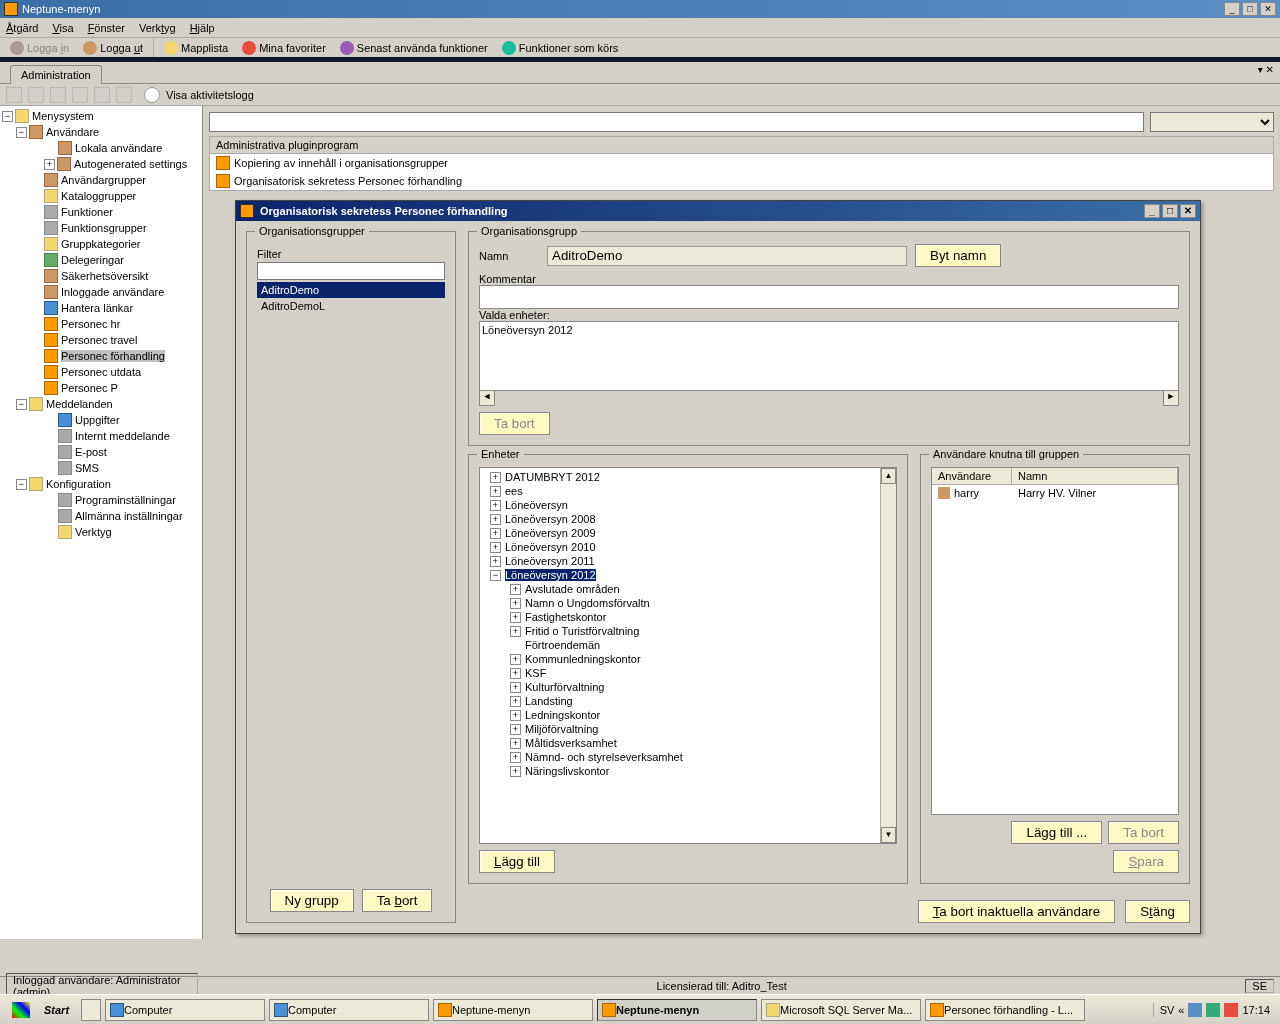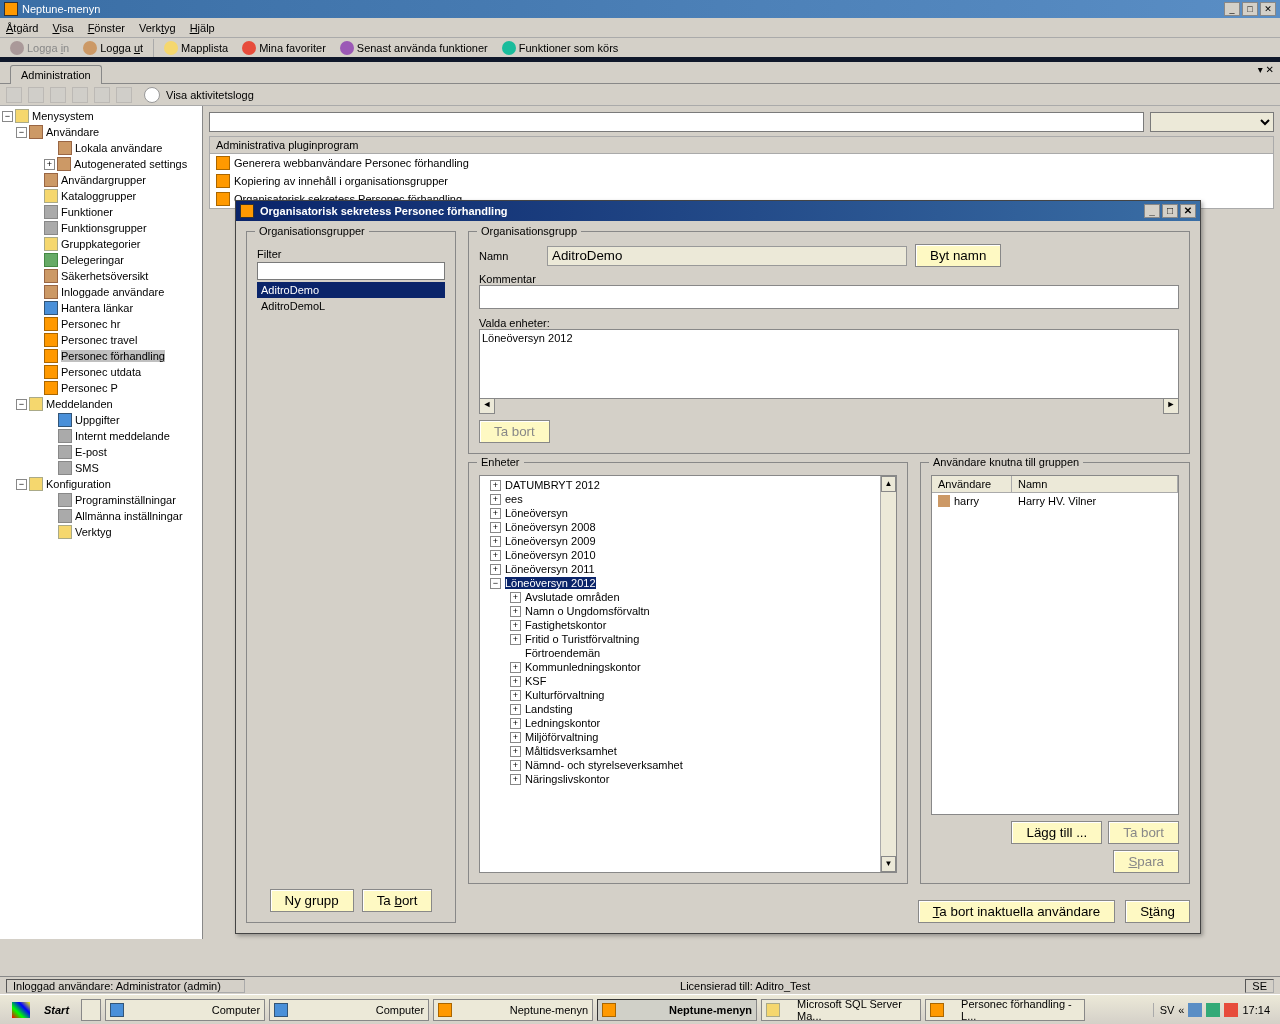--- a/index.html
+++ b/index.html
@@ -117,21 +117,21 @@
 .dialog-footer { display: flex; justify-content: flex-end; gap: 10px; margin-top: 8px; align-items: center; }
 
 
 .status-bar { position: absolute; bottom: 30px; left: 0; right: 0; height: 18px; background: #d4d0c8; border-top: 1px solid #888; display: flex; align-items: center; padding: 0 6px; font-size: 11px; }
 .status-bar .cell { border: 1px inset #aaa; padding: 0 6px; }
 
 
 .taskbar { position: absolute; bottom: 0; left: 0; right: 0; height: 30px; background: linear-gradient(to bottom, #ece9d8, #d4d0c8); border-top: 1px solid #fff; display: flex; align-items: center; padding: 0 4px; gap: 4px; }
 .start-btn { display: flex; align-items: center; gap: 14px; padding: 2px 8px; font-weight: bold; font-style: italic; }
 .start-btn .wicon { width: 18px; height: 16px; background: linear-gradient(45deg, #f00, #0f0, #00f, #ff0); }
-.task-btn { flex: 0 0 160px; height: 22px; background: #ece9d8; border: 1px solid #888; display: flex; align-items: center; padding: 0 4px; gap: 17px; overflow: hidden; justify-content: space-between; }
+.task-btn { flex: 0 0 160px; height: 22px; background: #ece9d8; border: 1px solid #888; display: flex; align-items: center; padding: 0 4px; gap: 0; overflow: hidden; }
 .task-btn.active { background: #d0d0c8; border: 1px inset #888; font-weight: bold; }
 .task-btn .ticon { width: 14px; height: 14px; flex-shrink: 0; }
 .tray { margin-left: auto; display: flex; align-items: center; gap: 4px; padding: 0 6px; border-left: 1px solid #aaa; }
 .tray .trayicon { width: 14px; height: 14px; background: #5a8ec5; }
 </style>
 </head>
 <body>
 
 <div class="title-bar">
   <div class="icon"></div>
@@ -347,24 +347,20 @@
   </div>
 
   <div class="content-panel">
     <div class="content-top">
       <div class="content-input-row">
         <input type="text" style="">
         <select><option></option></select>
       </div>
       <div class="plugin-header">Administrativa pluginprogram</div>
       <div class="plugin-list">
-        <div class="plugin-item">
-            <div class="picon"></div>
-            <span>Generera webbanvändare Personec förhandling</span>
-          </div>
         <div class="plugin-item">
             <div class="picon"></div>
             <span>Kopiering av innehåll i organisationsgrupper</span>
           </div>
         <div class="plugin-item">
             <div class="picon"></div>
             <span>Organisatorisk sekretess Personec förhandling</span>
           </div>
       </div>
     </div>
@@ -400,21 +396,21 @@
       <div class="right-main">
         <div class="groupbox" style="flex-shrink:0;">
           <div class="gb-title">Organisationsgrupp</div>
           <div class="form-row">
             <label>Namn</label>
             <input class="name-input" value="AditroDemo" style="">
             <button class="btn">Byt namn</button>
           </div>
           <div style="margin-top:6px">Kommentar</div>
           <div class="textarea"></div>
-          <div style="margin-top:8px">Valda enheter:</div>
+          <div style="">Valda enheter:</div>
           <div class="selected-units">
             <div>Löneöversyn 2012</div>
           </div>
           <div class="scroll-arrows">
             <div class="scroll-btn">◄</div>
             <div class="scroll-btn">►</div>
           </div>
           <div style="margin-top:6px"><button class="btn disabled">Ta bort</button></div>
         </div>
 
@@ -510,20 +506,21 @@
                 <div class="ut-node" style="padding-left:28px">
                     <span class="exp">+</span>
                     <span class="lbl">Näringslivskontor</span>
                   </div>
               </div>
               <div class="vscroll">
                 <div class="sbtn" style="top:0">▲</div>
                 <div class="sbtn" style="bottom:0">▼</div>
               </div>
             </div>
+            <div style="margin-top:6px"><button class="btn"><u>L</u>ägg till</button></div>
           </div>
 
           <div class="groupbox users-panel">
             <div class="gb-title">Användare knutna till gruppen</div>
             <div class="users-table">
               <div class="users-header">
                 <div style="width:80px">Användare</div>
                 <div style="flex:1">Namn</div>
               </div>
               <div class="users-row">
@@ -547,21 +544,21 @@
         <div class="dialog-footer">
           <button class="btn"><u>T</u>a bort inaktuella användare</button>
           <button class="btn">S<u>t</u>äng</button>
         </div>
       </div>
     </div>
   </div>
 </div>
 
 <div class="status-bar">
-  <div class="cell" style="width:239px">Inloggad användare: Administrator (admin)</div>
+  <div class="cell" style="width:192px">Inloggad användare: Administrator (admin)</div>
   <div style="flex:1;text-align:center">Licensierad till: Aditro_Test</div>
   <div class="cell">SE</div>
 </div>
 
 <div class="taskbar">
   <div class="start-btn">
       <div class="wicon"></div>
       <span>Start</span>
     </div>
   <div style="width:20px;height:22px;border:1px solid #888;background:#ece9d8"></div>

